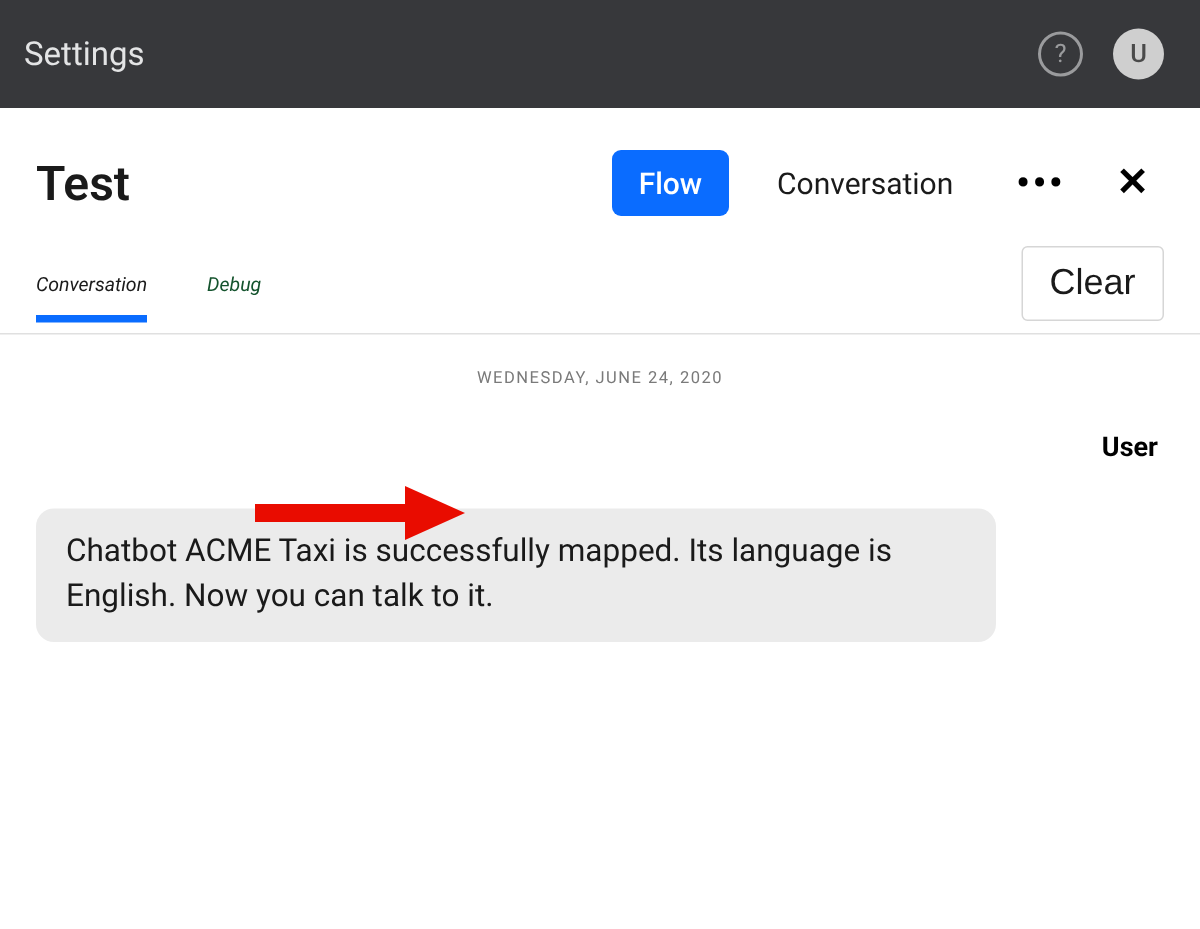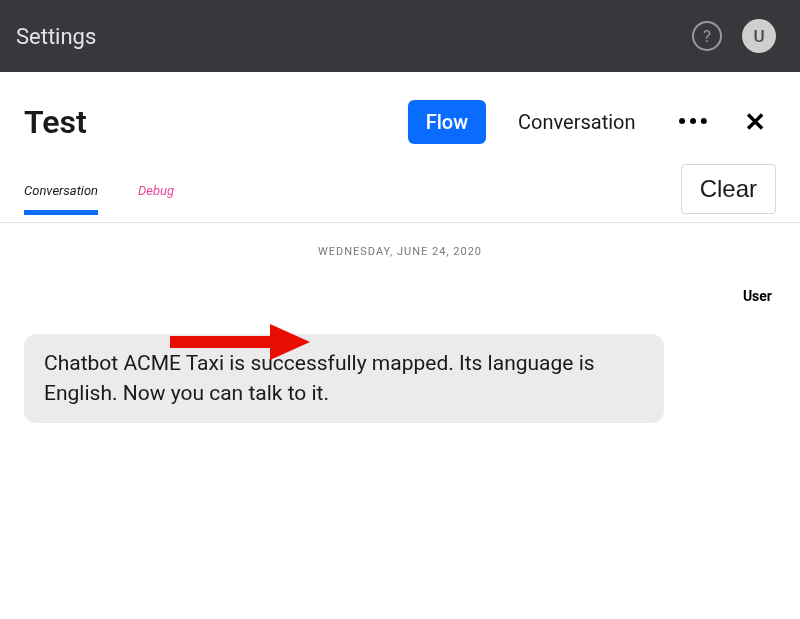--- a/index.html
+++ b/index.html
@@ -128,21 +128,21 @@
     .tab.active::after {
       content: "";
       position: absolute;
       left: 0;
       right: 0;
       bottom: -1px;
       height: 5px;
       background: #0a6cff;
     }
     .tab:not(.active) {
-      color: #ec4899;
+      color: #14532d;
     }
     .tabs-spacer {
       flex: 1;
     }
     .clear-btn {
       font-size: 24px;
       color: #1a1a1a;
       padding: 10px 18px;
       border: 1px solid #d6d6d6;
       border-radius: 4px;
@@ -165,21 +165,21 @@
       margin-bottom: 24px;
       position: relative;
       align-items: flex-end;
     }
     .msg-row.user {
       justify-content: flex-end;
       flex-direction: column;
       align-items: flex-end;
     }
     .sender-label {
-      font-size: 14px;
+      font-size: 18px;
       font-weight: 700;
       color: #000;
       margin-bottom: 6px;
       padding-right: 4px;
     }
     .bubble {
       padding: 14px 20px;
       border-radius: 24px;
       font-size: 21px;
       line-height: 1.45;

